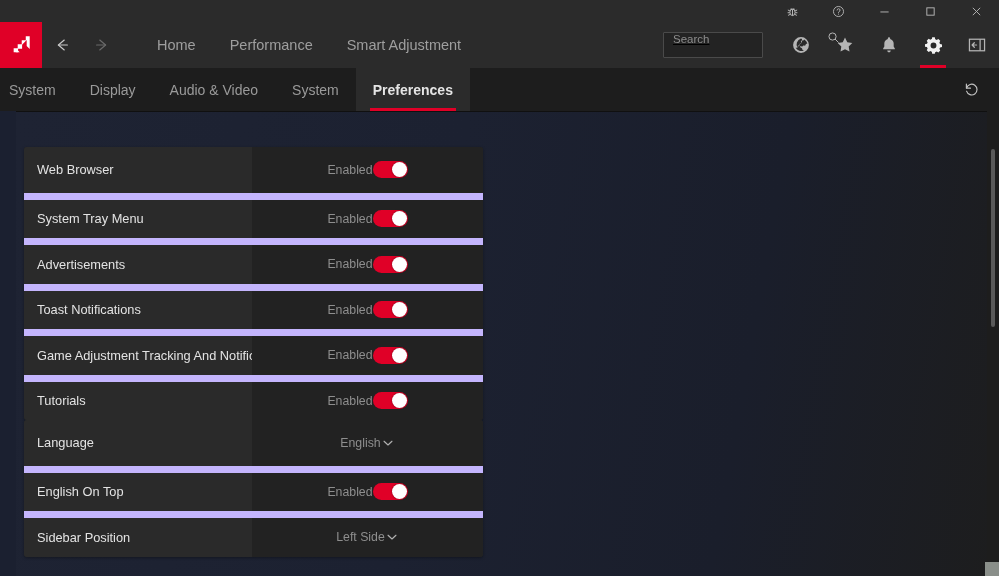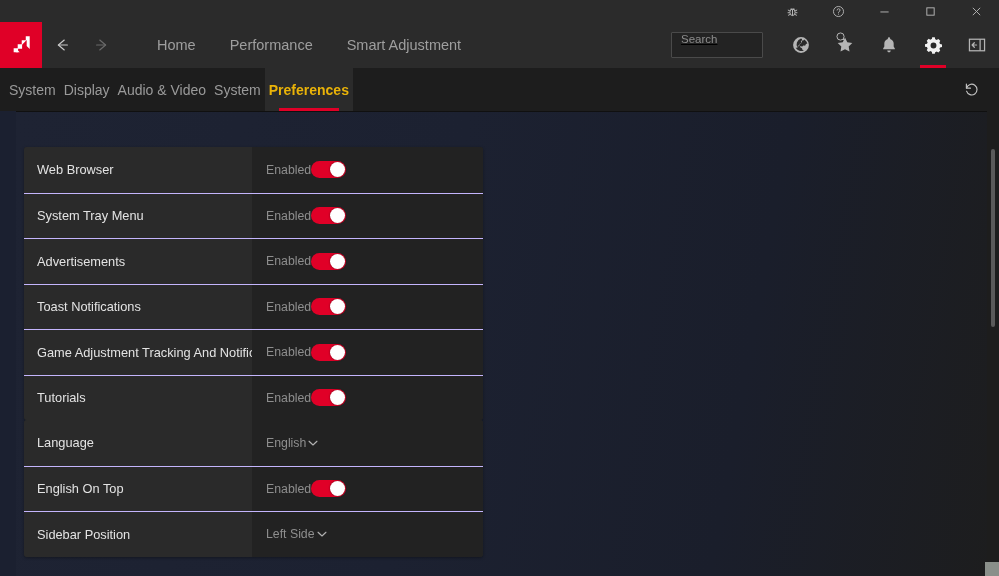--- a/index.html
+++ b/index.html
@@ -37,21 +37,21 @@
     color:#c9c9c9;
   }
   .nav-arrow.disabled{ color:#6a6a6a; }
   .nav-links{ display:flex; align-items:center; margin-left:18px; }
   .nav-link{
     color:#9e9e9e; font-size:14.5px; padding:0 17px; line-height:46px;
     white-space:nowrap;
   }
   .nav-right{ margin-left:auto; display:flex; align-items:center; height:46px; }
   .searchbox{
-    width:92px; height:26px; border:1px solid #4a4a4a; background:#232323;
+    width:100px; height:26px; border:1px solid #4a4a4a; background:#232323;
     border-radius:1px; display:flex; align-items:center; margin-right:16px;
     padding:0 7px 12px 9px;
     text-decoration:underline;
   }
   .searchbox input{
     flex:1; background:transparent; border:none; outline:none;
     color:#c8c8c8; font-size:11.5px; font-family:"Liberation Sans", sans-serif;
   }
   .searchbox input::placeholder{ color:#8d8d8d; }
   .nav-icon{
@@ -63,25 +63,25 @@
     content:""; position:absolute; bottom:0; left:50%; transform:translateX(-50%);
     width:26px; height:3px; background:#e00027;
   }
 
   
   .tabbar{
     position:absolute; top:68px; left:0; width:999px; height:43px;
     background:#1d1d1d; display:flex; align-items:stretch;
   }
   .tab{
-    position:relative; display:flex; align-items:center; padding:0 4px;
+    position:relative; display:flex; align-items:center; padding:0 17px;
     color:#9a9a9a; font-size:14px; white-space:nowrap;
   }
   .tab:first-child{ padding-left:9px; }
-  .tab.active{ background:#2b2b2b; color:#eab308; font-weight:bold; }
+  .tab.active{ background:#2b2b2b; color:#e5e5e5; font-weight:bold; }
   .tab.active::after{
     content:""; position:absolute; bottom:0; left:14px; right:14px;
     height:3px; background:#e00027;
   }
   .tab-reset{
     margin-left:auto; width:56px; display:flex; align-items:center;
     justify-content:center; color:#c3c3c3;
   }
 
   
@@ -94,30 +94,30 @@
     content:""; position:absolute; top:0; left:0; right:0; height:1px;
     background:#101010;
   }
   .panel{ position:absolute; top:36px; left:8px; width:459px; }
   .group{
     background:#262626; border-radius:3px; overflow:hidden;
     box-shadow:0 1px 3px rgba(0,0,0,.35);
   }
   .group + .group{ }
   .row{ display:flex; height:45.5px; align-items:stretch; }
-  .row + .row{ border-top:1px solid #c4b5fd; }
+  .row + .row{ border-top:7px solid #c4b5fd; }
   .row-label{
     width:228px; flex:0 0 228px; background:#2a2a2a;
     display:flex; align-items:center; padding-left:13px;
     color:#e3e3e3; font-size:12.8px;
     white-space:nowrap; overflow:hidden;
   }
   .row-value{
     flex:1; background:#222222; display:flex; align-items:center;
-    padding:0 14px 0 14px; justify-content:flex-start;
+    padding:0 14px 0 14px; justify-content:center;
   }
   .row-value-text{ color:#8e8e8e; font-size:12.3px; }
   .toggle{
     width:35px; height:17px; border-radius:9px; background:#e00027;
     position:relative; flex:0 0 35px;
   }
   .toggle .knob{
     position:absolute; top:1px; right:1px; width:15px; height:15px;
     border-radius:50%; background:#ffffff;
     box-shadow:0 0 2px rgba(0,0,0,.5);

